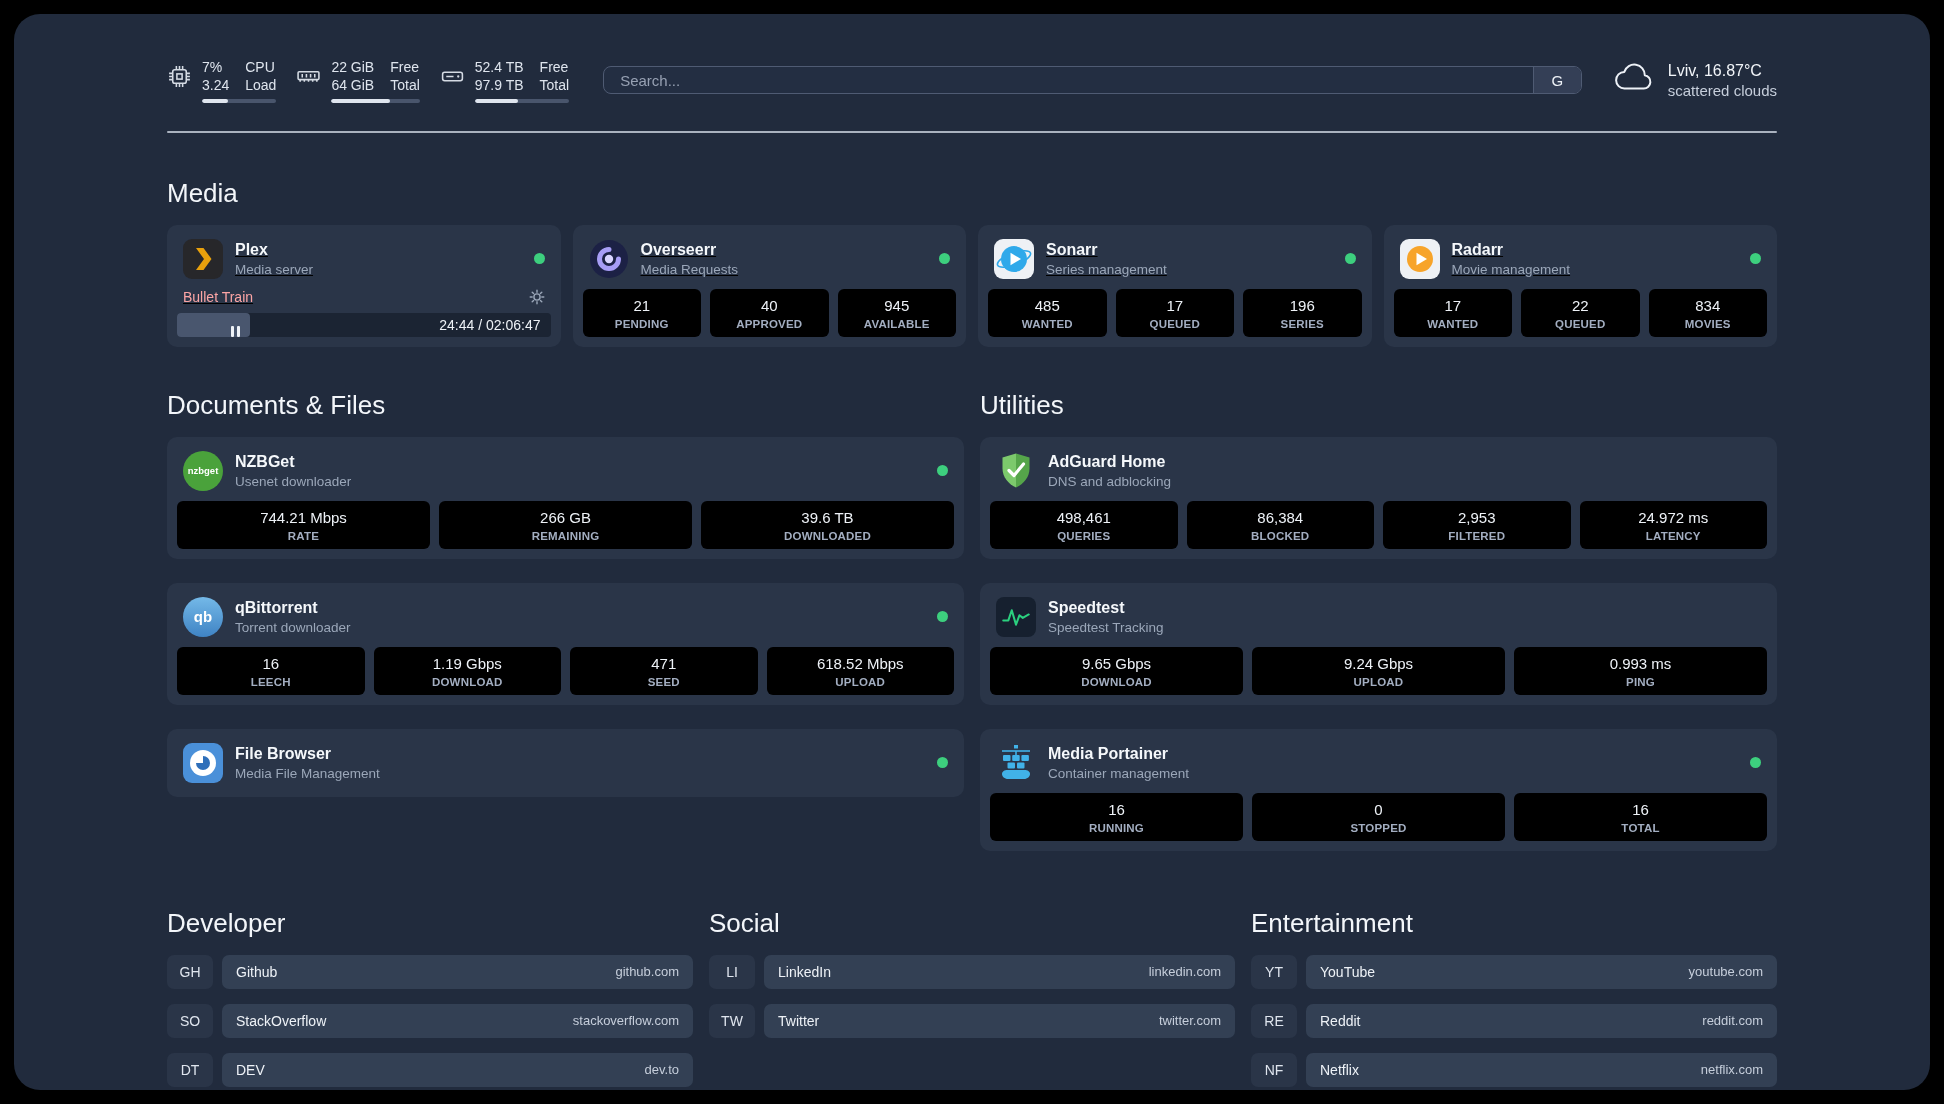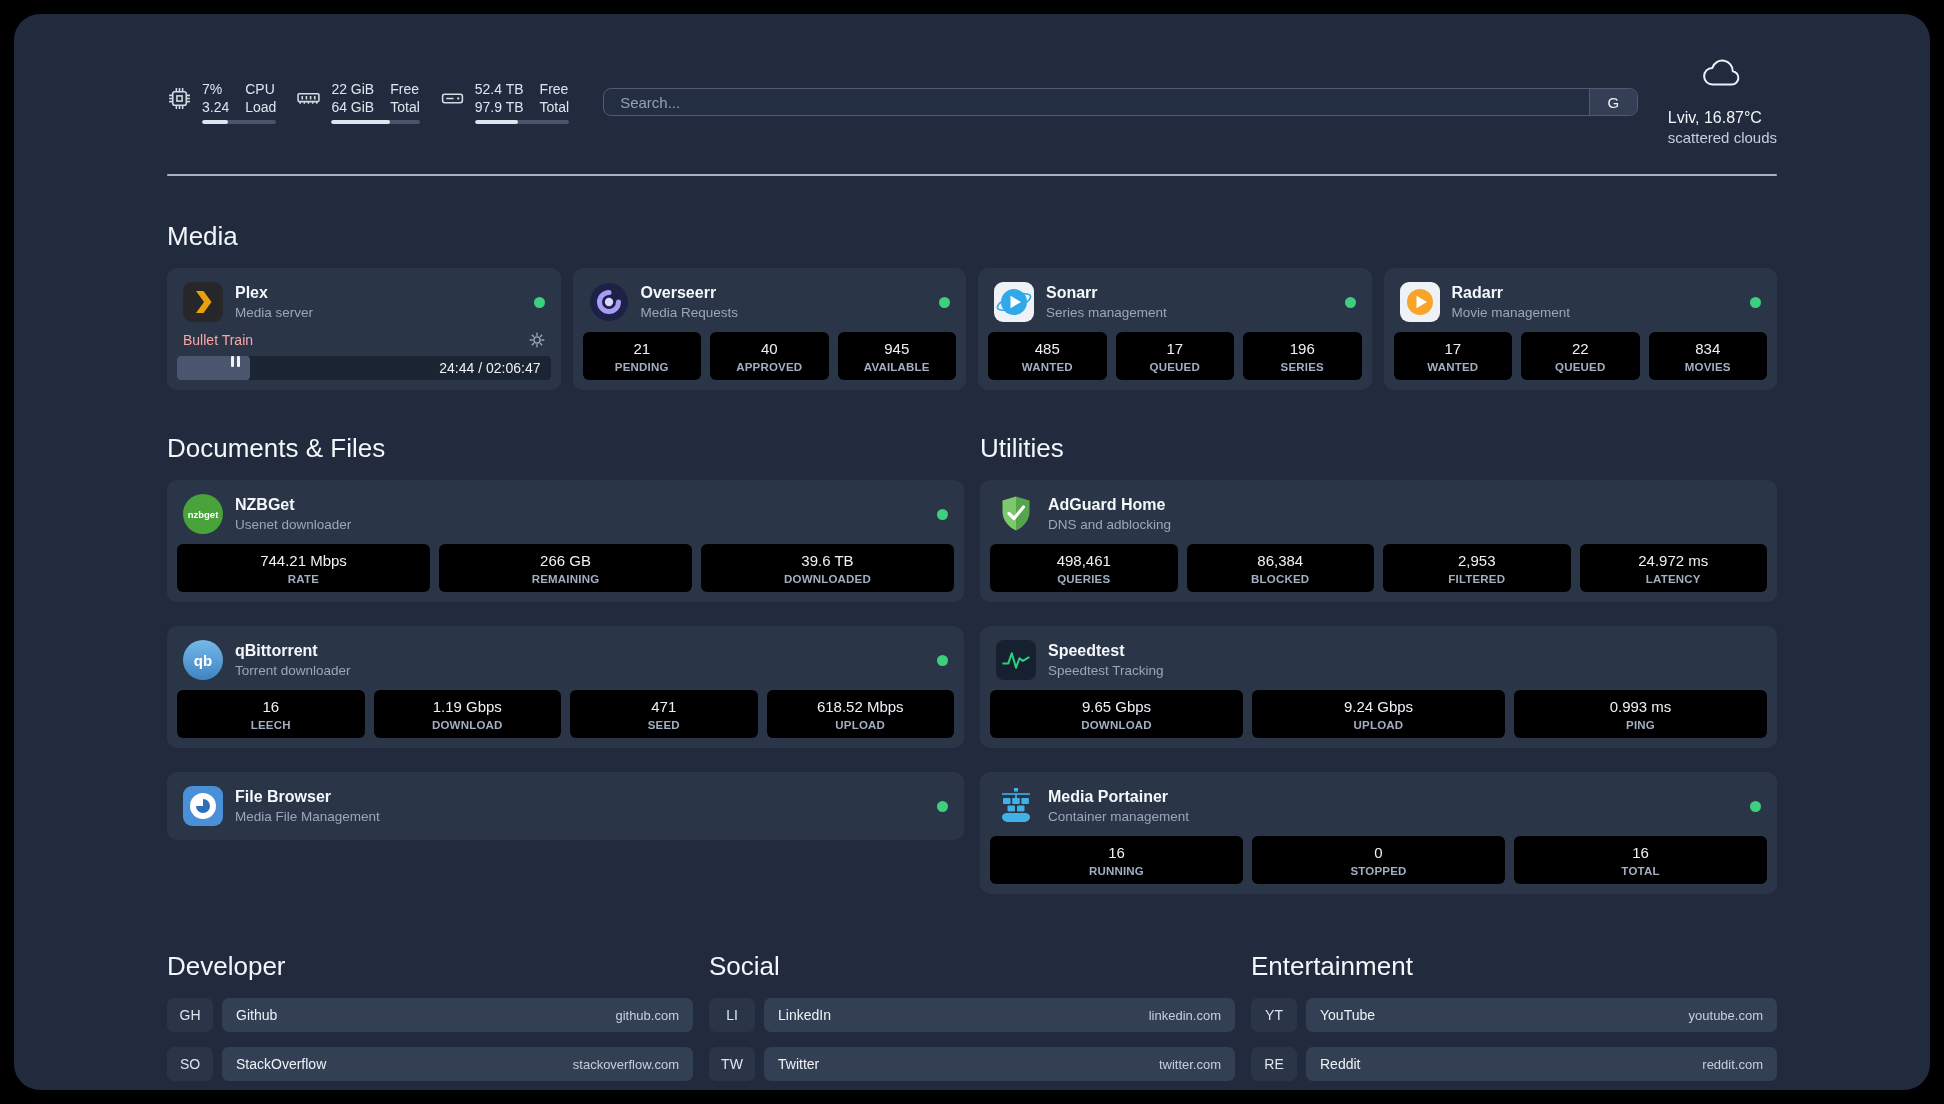--- a/index.html
+++ b/index.html
@@ -36,52 +36,52 @@
     color:#e8edf4; font-size:15px; padding:0 62px 0 16px; outline:none;
     font-family:"Liberation Sans", sans-serif;
   }
   .search input::placeholder { color:#97a1b3; }
   .search-btn {
     position:absolute; right:1px; top:1px; bottom:1px; width:48px;
     background:#343f56; border:none; border-left:1px solid #4f5b73;
     border-radius:0 7px 7px 0; color:#eef2f7; font-size:15px; cursor:pointer;
     font-family:"Liberation Sans", sans-serif;
   }
-  .weather { display:flex; align-items:center; gap:19px;flex-direction:column; }
+  .weather { display:flex; gap:12px; }
   .weather-text { display:flex; flex-direction:column; gap:2px; }
   .weather-line1 { font-size:16px; color:#f2f5f9; }
   .weather-line2 { font-size:15px; color:#c6cedb; }
 
   .topbar-divider { height:2px; background:#c2cad6; opacity:.85; margin-top:28px; border-radius:1px; }
 
   
   .section-title { font-size:26px; font-weight:500; color:#f3f6fa; margin:0 0 16px; line-height:32px; }
   .media-section { margin-top:44px; }
-  .media-grid { display:grid; grid-template-columns:repeat(4,1fr); gap:12px; }
+  .media-grid { display:grid; grid-template-columns:repeat(4,1fr); gap:12px;text-decoration:underline; }
 
   .card {
     background:#2a3548; border-radius:10px; padding:10px;
     display:flex; flex-direction:column;
   }
   .card-head { display:flex; align-items:center; gap:12px; padding:4px 6px 10px; }
   .svc-icon { width:40px; height:40px; flex:none; display:flex; align-items:center; justify-content:center; position:relative; }
   .svc-names { display:flex; flex-direction:column; gap:2px; }
   .svc-name { font-size:16px; font-weight:600; color:#f5f8fb; line-height:1.15; }
   .svc-desc { font-size:13.5px; color:#9ba7b9; }
   .dot { width:11px; height:11px; border-radius:50%; background:#3dcf7e; margin-left:auto; flex:none; }
   .stats { display:flex; gap:9px; margin-top:auto; }
   .tile { flex:1; background:#000000; border-radius:6px; padding:8px 4px 7px; text-align:center; }
   .tile-value { font-size:15px; color:#eef2f7; line-height:18px; }
   .tile-label { font-size:11.5px; font-weight:700; color:#a3aec1; margin-top:3px; letter-spacing:.2px; }
 
   
   .np-row { display:flex; justify-content:space-between; align-items:center; padding:0 6px 6px; }
   .np-title { font-size:14px; color:#fca5a5; }
   .gear-btn { background:none; border:none; padding:0; cursor:pointer; display:flex; }
-  .plex-bar { position:relative; height:24px; background:#1b2433; border-radius:4px; display:flex; align-items:flex-start; margin-top:auto;padding-left:45px; }
+  .plex-bar { position:relative; height:24px; background:#1b2433; border-radius:4px; display:flex; align-items:flex-end; margin-top:auto;padding-left:45px; }
   .plex-fill { position:absolute; left:0; top:0; bottom:0; background:#49566e; border-radius:4px; }
   .pause { position:relative; display:flex; gap:3px; margin-left:9px; }
   .pause i { width:3px; height:11px; background:#eef2f7; border-radius:1px; display:block; }
   .plex-time { position:absolute; right:10px; top:50%; transform:translateY(-50%); font-size:14px; color:#eef2f7; }
 
   .cols { display:grid; grid-template-columns:1fr 1fr; gap:0 16px; margin-top:42px; }
   .stack { display:flex; flex-direction:column; gap:24px; }
 
   
   .icon-plex { width:40px; height:40px; background:#27272a; border-radius:9px; display:flex; align-items:center; justify-content:center; }

